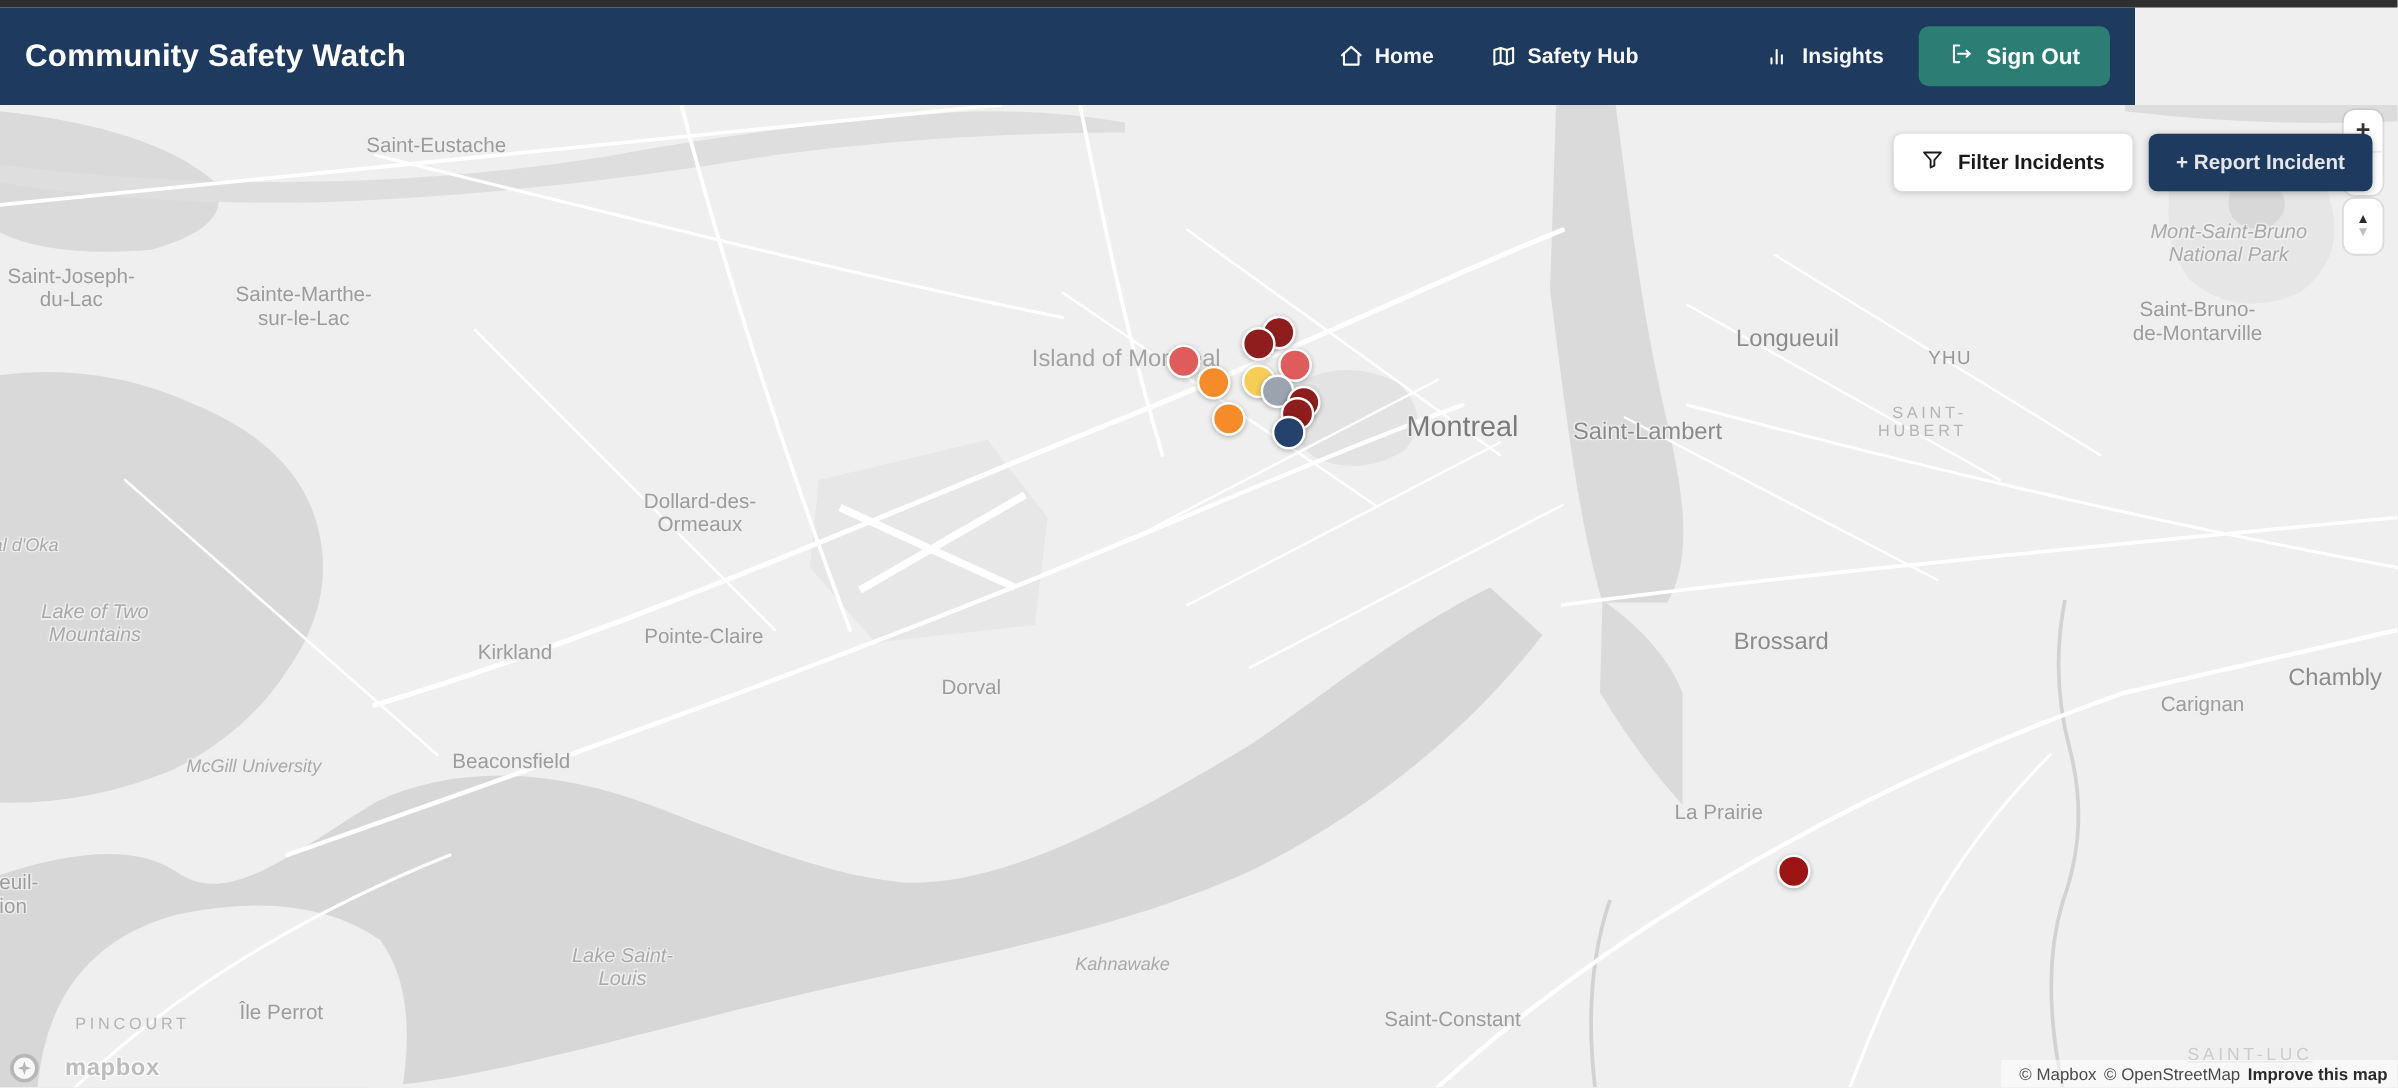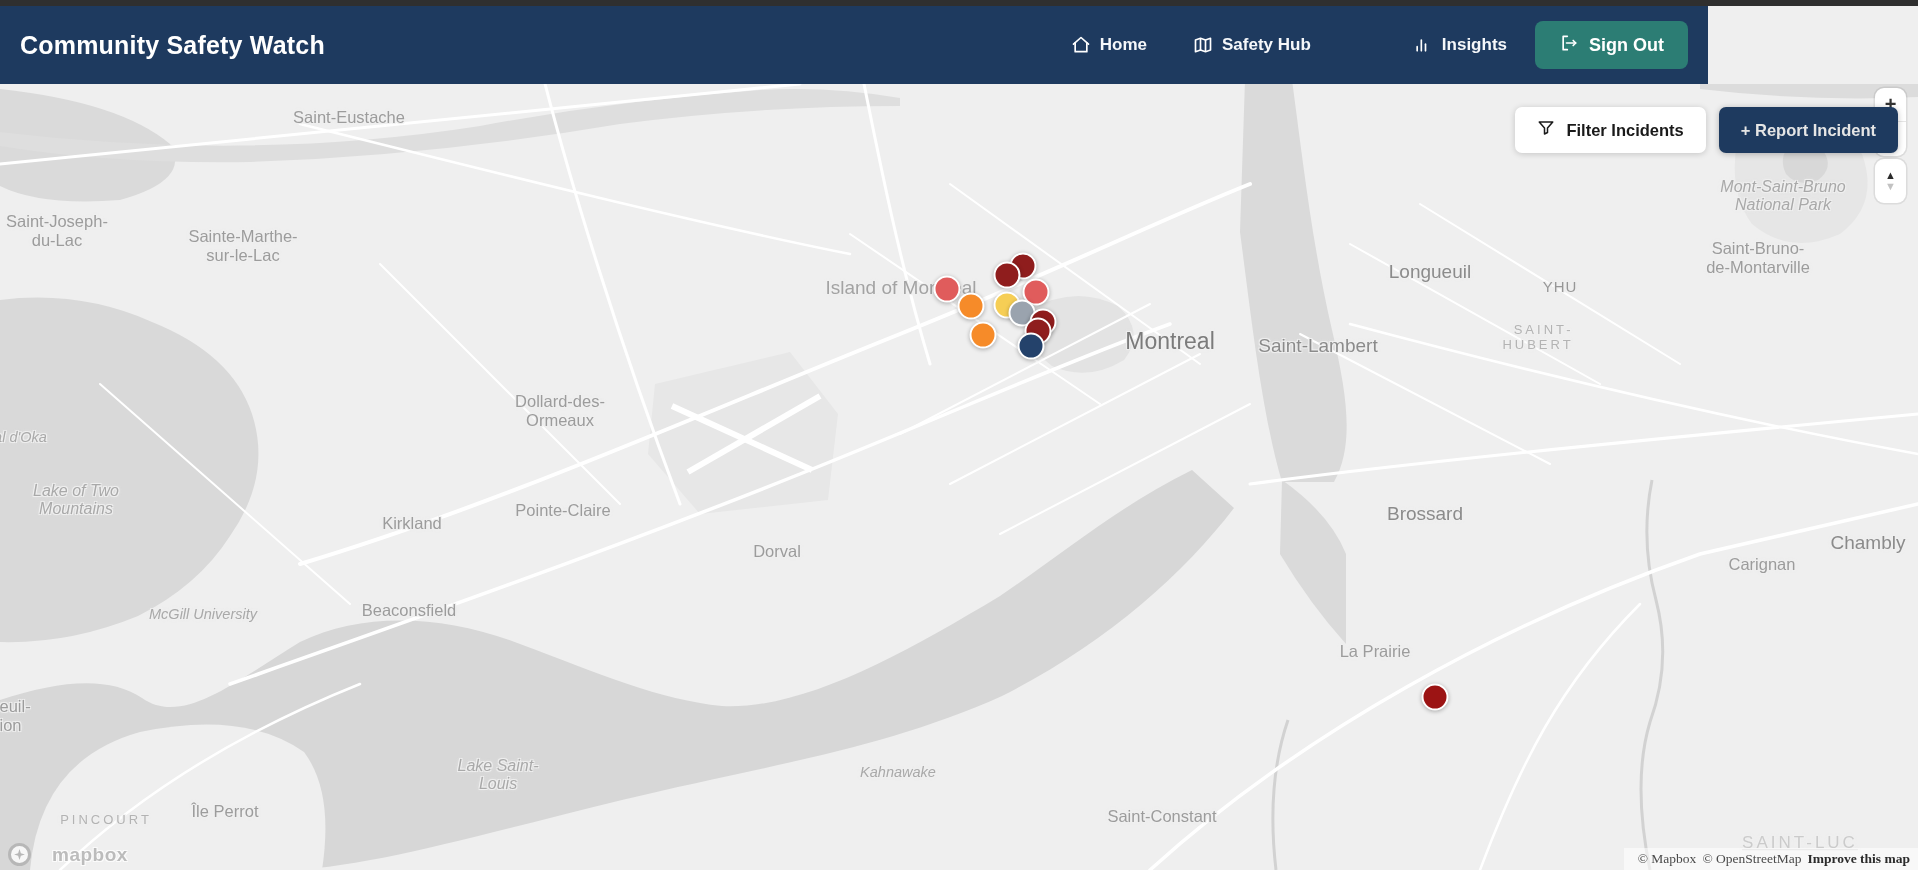--- a/index.html
+++ b/index.html
@@ -31,21 +31,21 @@
                  color:#9c9c9c; font-size:16.5px; line-height:1.15; pointer-events:none;
                  text-shadow:-1px -1px 0 rgba(240,240,240,.9), 1px -1px 0 rgba(240,240,240,.9),
                              -1px 1px 0 rgba(240,240,240,.9), 1px 1px 0 rgba(240,240,240,.9), 0 0 4px rgba(240,240,240,.9); }
   .place-label.left { transform:translate(0,-50%); text-align:left; }
   .place-label.city-lg { font-size:19px; color:#8b8b8b; }
   .place-label.city-xl { font-size:23px; color:#7b7b7b; }
   .place-label.region  { font-size:19px; color:#a3a3a3; }
   .place-label.water   { font-size:16px; font-style:italic; color:#a9a9a9; }
   .place-label.area    { font-size:14.5px; font-style:italic; color:#a9a9a9; }
   .place-label.caps    { font-size:13px; letter-spacing:3px; color:#b3b3b3; }
-  .place-label.caps-light { font-size:17px; letter-spacing:3px; color:#cscs; color:#cbcbcb;text-decoration:underline; }
+  .place-label.caps-light { font-size:14px; letter-spacing:3px; color:#cscs; color:#cbcbcb;text-decoration:underline; }
   .place-label.code    { font-size:15px; letter-spacing:1px; color:#979797; }
 
   
   .incident-marker { position:absolute; width:27px; height:27px; border-radius:50%;
                      border:2.5px solid #ffffff; box-shadow:0 1px 4px rgba(0,0,0,.3);
                      transform:translate(-50%,-50%); cursor:pointer; }
 
   
   .map-toolbar { position:absolute; top:23px; right:20px; display:flex; gap:13px; z-index:10; }
   .filter-btn { display:flex; align-items:center; gap:11px; height:46px; padding:0 22px; background:#ffffff;
@@ -62,21 +62,21 @@
   .nav-ctrl.zoom { top:4px; height:68px; }
   .nav-ctrl.pitch { top:75px; height:44px; justify-content:center; }
   .ctrl-btn { width:31px; height:33px; display:flex; align-items:center; justify-content:center;
               font-size:20px; font-weight:bold; color:#333; cursor:pointer; }
   .ctrl-btn.zoom-out { border-top:1px solid #e6e6e6; }
   .pitch-up { font-size:11px; color:#2b2b2b; line-height:11px; cursor:pointer; }
   .pitch-down { font-size:11px; color:#c2c2c2; line-height:11px; cursor:pointer; }
 
   
   .attribution { position:absolute; right:0; bottom:0; height:22px; background:rgba(255,255,255,.55);
-                 display:flex; align-items:center; gap:6px; padding:0 8px 0 14px; font-size:13.5px; color:#4a4a4a; z-index:6;font-family:Liberation Serif, serif; }
+                 display:flex; align-items:center; gap:6px; padding:0 8px 0 14px; font-size:13.5px; color:#4a4a4a; z-index:6; }
   .attribution .improve { font-weight:bold; color:#2b2b2b; cursor:pointer; }
   .attribution a { color:#4a4a4a; text-decoration:none; cursor:pointer; }
   .mapbox-logo { position:absolute; left:8px; bottom:4px; display:flex; align-items:center; gap:21px; opacity:.8; z-index:6; }
   .mapbox-logo .logo-circle { width:23px; height:23px; border-radius:50%; background:#fff; border:3px solid #b0b0b0;
                               display:flex; align-items:center; justify-content:center; }
   .mapbox-logo .logo-circle svg { width:13px; height:13px; }
   .mapbox-logo .logo-word { font-size:19px; font-weight:bold; color:#b0b0b0; letter-spacing:.5px;
                             text-shadow:-1px -1px 0 #fff, 1px -1px 0 #fff, -1px 1px 0 #fff, 1px 1px 0 #fff; }
 </style>
 </head>

